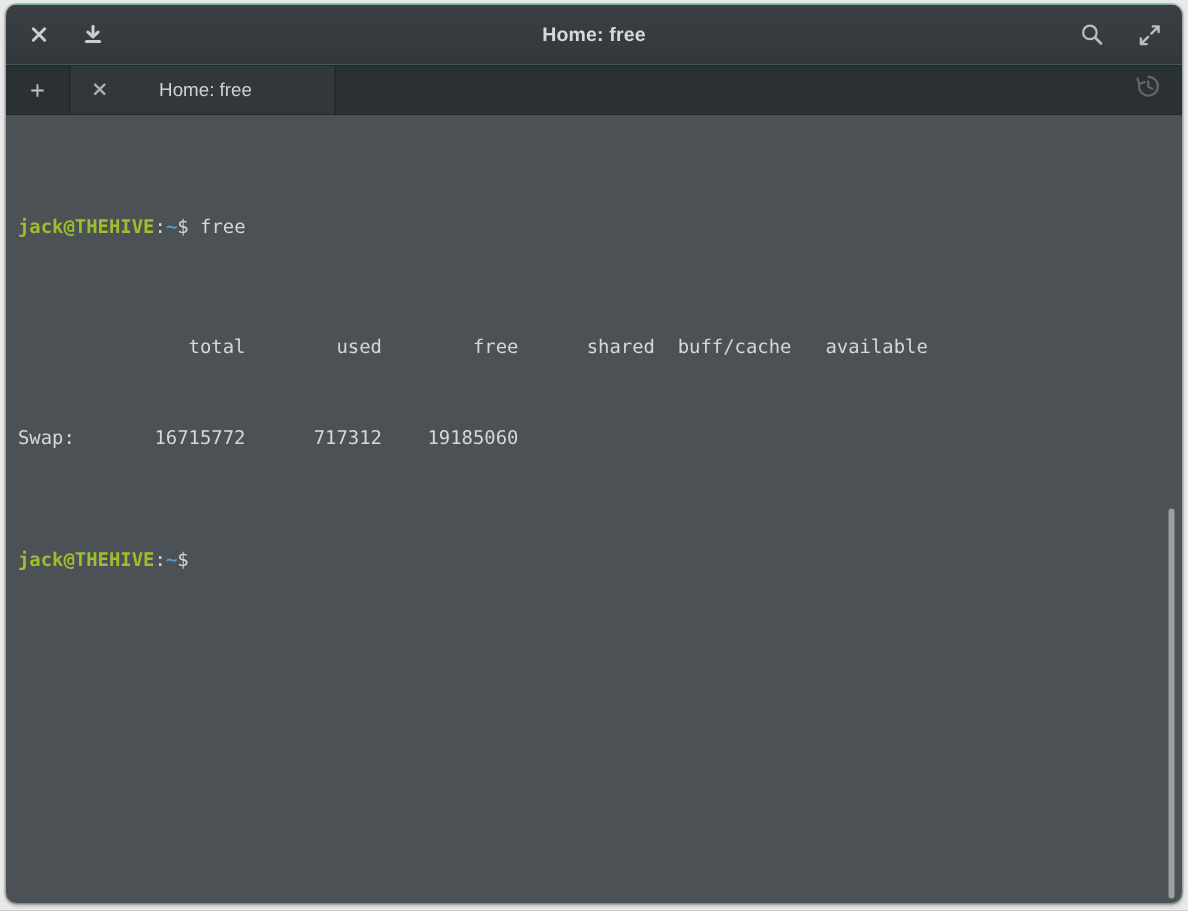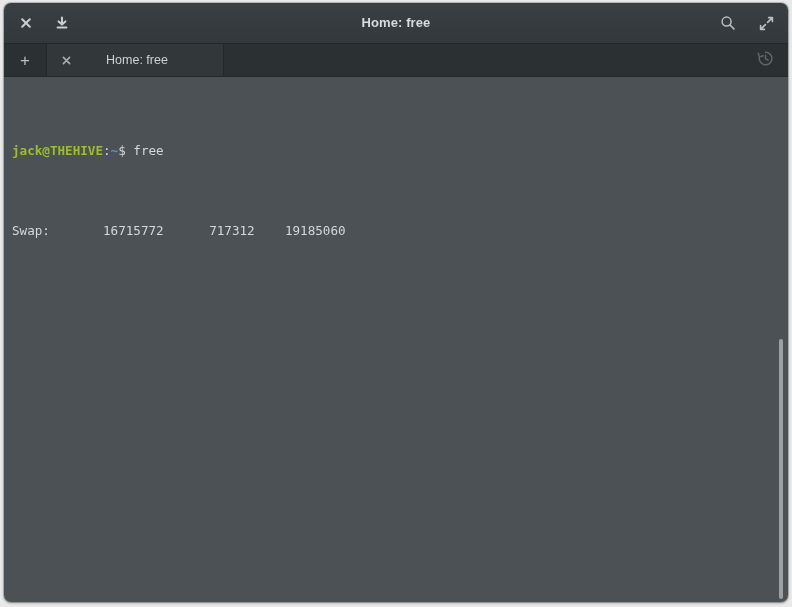--- a/index.html
+++ b/index.html
@@ -281,22 +281,24 @@
           </svg>
         </span>
       </div>
     </div>
 
     <div class="term">
       <div class="term-inner">
 
         <div class="line"><span class="c-user">jack@THEHIVE</span><span class="c-punct">:</span><span class="c-path">~</span><span class="c-punct">$</span><span class="c-cmd"> free</span></div>
 
+        <div class="line c-out">               total        used        free      shared  buff/cache   available</div>
         <div class="line c-out">Swap:       16715772      717312    19185060</div>
 
+        <div class="line"><span class="c-user">jack@THEHIVE</span><span class="c-punct">:</span><span class="c-path">~</span><span class="c-punct">$</span></div>
 
       </div>
 
       <div class="scrollbar-track">
         <div class="scrollbar-thumb" style="top: 262px; height: 260px;"></div>
       </div>
     </div>
 
   </div>
 </div>

